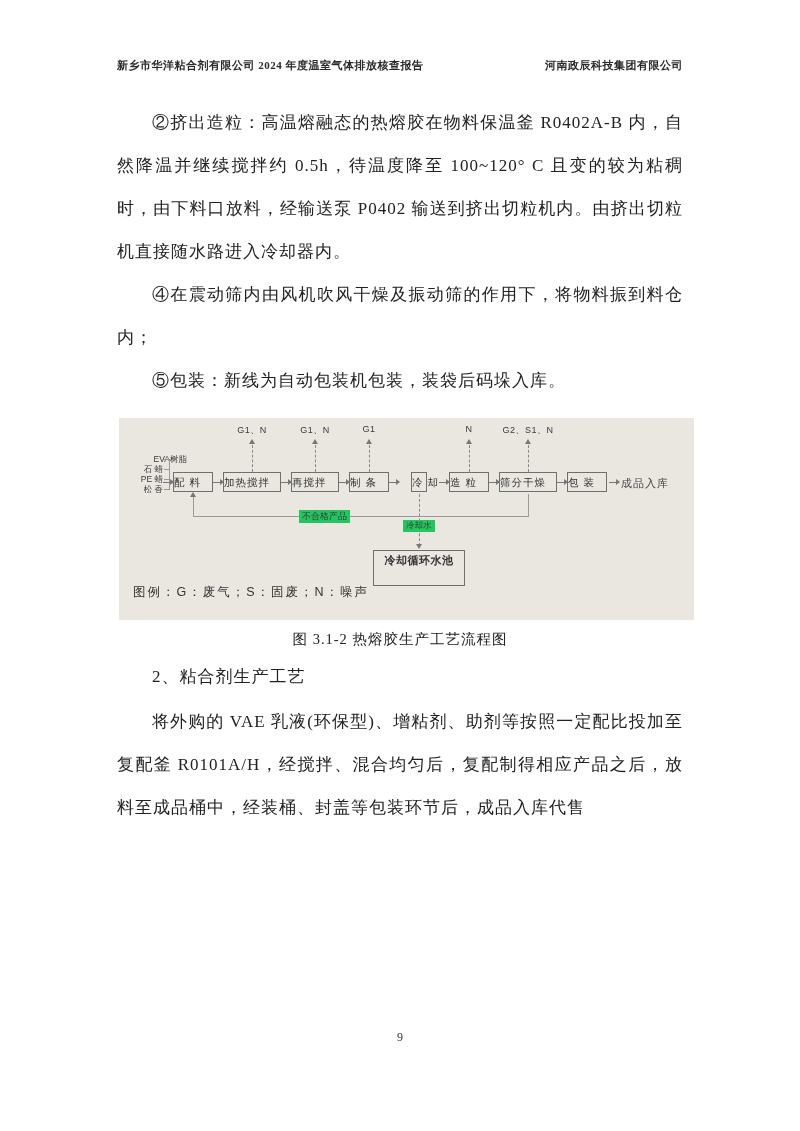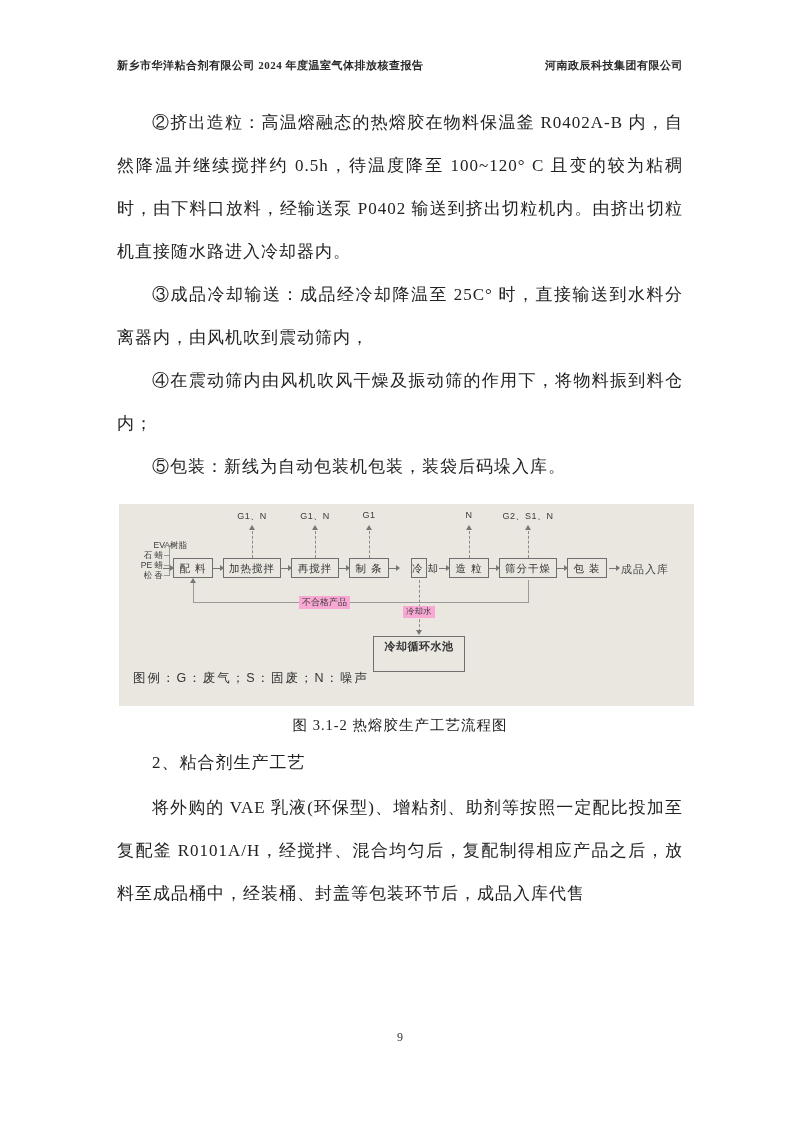--- a/index.html
+++ b/index.html
@@ -19,21 +19,21 @@
     text-indent:35px; letter-spacing:1px; color:#222;
   }
   
   .figure-img {
     position:relative; margin-top:16px; margin-left:2px;
     width:575px; height:202px; background:#eae7e1;
     font-family:"Liberation Sans", sans-serif;
   }
   .fbox {
     position:absolute; top:54px; height:20px; border:1px solid #6f6f6f;
-    font-size:10.5px; line-height:18px; text-align:center; color:#333;
+    font-size:10.5px; line-height:18px; color:#333;
     letter-spacing:1px; white-space:nowrap;
   }
   .fout { position:absolute; top:58px; font-size:11px; color:#444; letter-spacing:1px; white-space:nowrap; }
   .farrow { position:absolute; height:1px; background:#777; }
   .farrow::after {
     content:""; position:absolute; right:-1px; top:-3px;
     border-left:4px solid #777; border-top:3px solid transparent; border-bottom:3px solid transparent;
   }
   .emis { position:absolute; top:6px; text-align:center; font-size:9px; color:#3a3a3a; letter-spacing:0.5px; }
   .vdash { position:absolute; width:0; border-left:1px dashed #8a8a8a; }
@@ -41,21 +41,21 @@
     position:absolute; width:0; height:0;
     border-bottom:5px solid #777; border-left:3px solid transparent; border-right:3px solid transparent;
   }
   .darrow {
     position:absolute; width:0; height:0;
     border-top:5px solid #777; border-left:3px solid transparent; border-right:3px solid transparent;
   }
   .hline { position:absolute; height:1px; background:#9a9a9a; }
   .vline { position:absolute; width:1px; background:#9a9a9a; }
   .inlabel { position:absolute; font-size:8.5px; color:#3a3a3a; width:40px; text-align:right; white-space:nowrap; }
-  .small-tag { position:absolute; font-size:9px; color:#3a3a3a; background:#f9a8d4; padding:0 3px; white-space:nowrap; }
+  .small-tag { position:absolute; font-size:9px; color:#3a3a3a; background:#22c55e; padding:0 3px; white-space:nowrap; }
   .pool {
     position:absolute; left:254px; top:132px; width:92px; height:36px;
     border:1px solid #6f6f6f; font-size:11px; line-height:18px; text-align:center;
     color:#333; font-weight:bold; letter-spacing:0.5px;
   }
   .legend { position:absolute; left:14px; top:166px; font-size:12.5px; color:#333; letter-spacing:2px; }
   .caption { margin-top:10px; text-align:center; font-size:14.5px; color:#222; letter-spacing:1px; }
   .sec-heading { margin-top:16px; font-size:17px; color:#222; text-indent:35px; letter-spacing:1px; }
   .page-number { position:absolute; top:1030px; left:0; width:100%; text-align:center; font-size:12px; color:#333; }
 </style>
@@ -65,21 +65,20 @@
 <div class="page">
   <div class="content">
 
     <div class="doc-header">
       <span>新乡市华洋粘合剂有限公司 2024 年度温室气体排放核查报告</span>
       <span>河南政辰科技集团有限公司</span>
     </div>
 
     <div class="body-text">
       <p class="para">②挤出造粒：高温熔融态的热熔胶在物料保温釜 R0402A-B 内，自然降温并继续搅拌约 0.5h，待温度降至 100~120° C 且变的较为粘稠时，由下料口放料，经输送泵 P0402 输送到挤出切粒机内。由挤出切粒机直接随水路进入冷却器内。</p>
-      <p class="para">③成品冷却输送：成品经冷却降温至 25C° 时，直接输送到水料分离器内，由风机吹到震动筛内，</p>
       <p class="para">④在震动筛内由风机吹风干燥及振动筛的作用下，将物料振到料仓内；</p>
       <p class="para">⑤包装：新线为自动包装机包装，装袋后码垛入库。</p>
     </div>
 
     <div class="figure-img">
 
       <div class="inlabel" style="left:4px; top:36px;margin-left:24px;">EVA树脂</div>
       <div class="inlabel" style="left:4px; top:46px;">石 蜡</div>
       <div class="inlabel" style="left:4px; top:56px;">PE 蜡</div>
       <div class="inlabel" style="left:4px; top:66px;">松 香</div>

